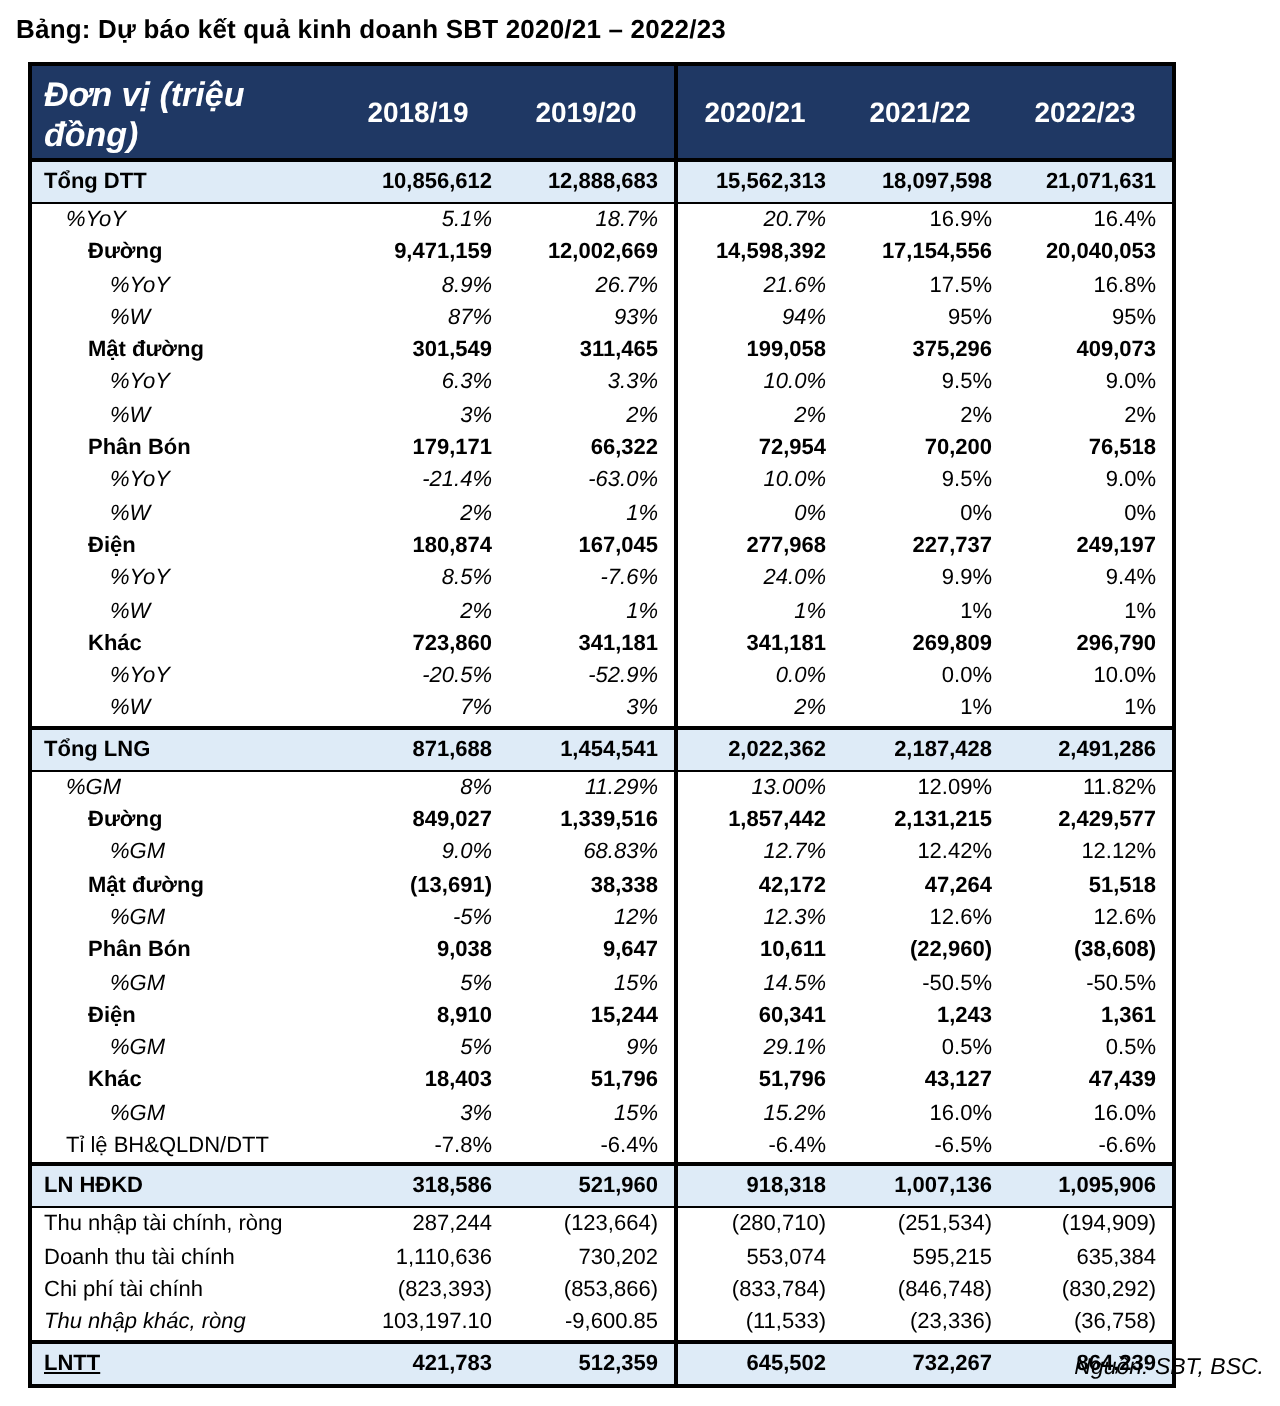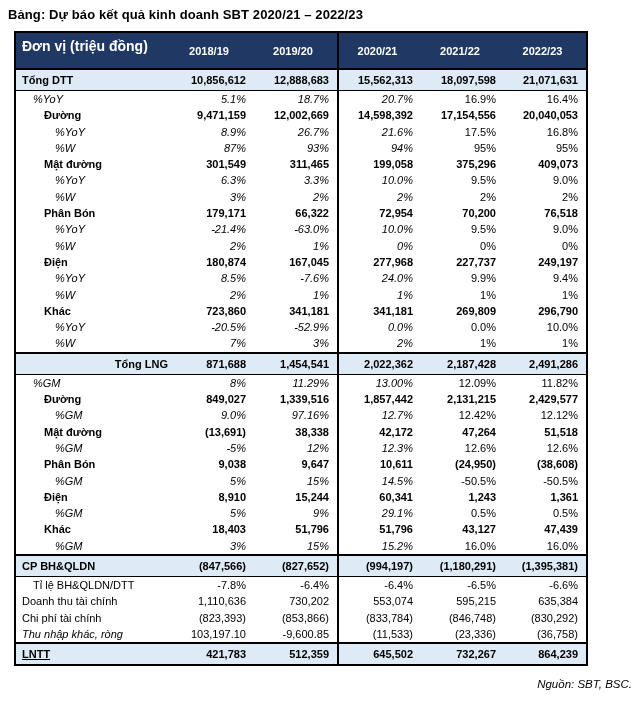--- a/index.html
+++ b/index.html
@@ -27,28 +27,29 @@
     margin: 9px 0 0 14px;
     border: 2px solid #000;
     font-size: 11px;
   }
   thead th {
     background: #1F3864;
     color: #ffffff;
     font-weight: 700;
     height: 29px;
     vertical-align: middle;
-    font-size: 11px;
+    font-size: 14px;
   }
   th.label-col {
     text-align: left;
     padding-left: 6px;
     vertical-align: top;
     padding-top: 5px;
-    font-size: 14px;
+    font-size: 17px;
+    font-style: italic;
   }
   th.year-col { text-align: center; padding-right: 6px; }
   tbody td {
     height: 14.3px;
     line-height: 14.3px;
     vertical-align: middle;
     white-space: nowrap;
     overflow: hidden;
   }
   td.label-cell { text-align: left; }
@@ -235,21 +236,21 @@
         </tr>
         <tr class="row-pct">
           <td class="label-cell" style="padding-left: 39px;">%W</td>
           <td class="val col0">7%</td>
           <td class="val col1">3%</td>
           <td class="val col2 div-left">2%</td>
           <td class="val col3">1%</td>
           <td class="val col4">1%</td>
         </tr>
         <tr class="row-section">
-          <td class="label-cell" style="padding-left: 6px; text-align: right;">Tổng LNG</td>
+          <td class="label-cell" style="padding-left: 6px;">Tổng LNG</td>
           <td class="val col0">871,688</td>
           <td class="val col1">1,454,541</td>
           <td class="val col2 div-left">2,022,362</td>
           <td class="val col3">2,187,428</td>
           <td class="val col4">2,491,286</td>
         </tr>
         <tr class="row-pct">
           <td class="label-cell" style="padding-left: 17px;">%GM</td>
           <td class="val col0">8%</td>
           <td class="val col1">11.29%</td>
@@ -261,21 +262,21 @@
           <td class="label-cell" style="padding-left: 28px;">Đường</td>
           <td class="val col0">849,027</td>
           <td class="val col1">1,339,516</td>
           <td class="val col2 div-left">1,857,442</td>
           <td class="val col3">2,131,215</td>
           <td class="val col4">2,429,577</td>
         </tr>
         <tr class="row-pct">
           <td class="label-cell" style="padding-left: 39px;">%GM</td>
           <td class="val col0">9.0%</td>
-          <td class="val col1">97.16%</td>
+          <td class="val col1">68.83%</td>
           <td class="val col2 div-left">12.7%</td>
           <td class="val col3">12.42%</td>
           <td class="val col4">12.12%</td>
         </tr>
         <tr class="row-sub">
           <td class="label-cell" style="padding-left: 28px;">Mật đường</td>
           <td class="val col0">(13,691)</td>
           <td class="val col1">38,338</td>
           <td class="val col2 div-left">42,172</td>
           <td class="val col3">47,264</td>
@@ -287,21 +288,21 @@
           <td class="val col1">12%</td>
           <td class="val col2 div-left">12.3%</td>
           <td class="val col3">12.6%</td>
           <td class="val col4">12.6%</td>
         </tr>
         <tr class="row-sub">
           <td class="label-cell" style="padding-left: 28px;">Phân Bón</td>
           <td class="val col0">9,038</td>
           <td class="val col1">9,647</td>
           <td class="val col2 div-left">10,611</td>
-          <td class="val col3">(24,950)</td>
+          <td class="val col3">(22,960)</td>
           <td class="val col4">(38,608)</td>
         </tr>
         <tr class="row-pct">
           <td class="label-cell" style="padding-left: 39px;">%GM</td>
           <td class="val col0">5%</td>
           <td class="val col1">15%</td>
           <td class="val col2 div-left">14.5%</td>
           <td class="val col3">-50.5%</td>
           <td class="val col4">-50.5%</td>
         </tr>
@@ -329,37 +330,45 @@
           <td class="val col3">43,127</td>
           <td class="val col4">47,439</td>
         </tr>
         <tr class="row-pct">
           <td class="label-cell" style="padding-left: 39px;">%GM</td>
           <td class="val col0">3%</td>
           <td class="val col1">15%</td>
           <td class="val col2 div-left">15.2%</td>
           <td class="val col3">16.0%</td>
           <td class="val col4">16.0%</td>
-        </tr>
-        <tr class="row-section">
-          <td class="label-cell" style="padding-left: 6px;">CP BH&amp;QLDN</td>
-          <td class="val col0">(847,566)</td>
-          <td class="val col1">(827,652)</td>
-          <td class="val col2 div-left">(994,197)</td>
-          <td class="val col3">(1,180,291)</td>
-          <td class="val col4">(1,395,381)</td>
         </tr>
         <tr class="row-plain">
           <td class="label-cell" style="padding-left: 17px;">Tỉ lệ BH&amp;QLDN/DTT</td>
           <td class="val col0">-7.8%</td>
           <td class="val col1">-6.4%</td>
           <td class="val col2 div-left">-6.4%</td>
           <td class="val col3">-6.5%</td>
           <td class="val col4">-6.6%</td>
         </tr>
+        <tr class="row-section">
+          <td class="label-cell" style="padding-left: 6px;">LN HĐKD</td>
+          <td class="val col0">318,586</td>
+          <td class="val col1">521,960</td>
+          <td class="val col2 div-left">918,318</td>
+          <td class="val col3">1,007,136</td>
+          <td class="val col4">1,095,906</td>
+        </tr>
+        <tr class="row-plain">
+          <td class="label-cell" style="padding-left: 6px;">Thu nhập tài chính, ròng</td>
+          <td class="val col0">287,244</td>
+          <td class="val col1">(123,664)</td>
+          <td class="val col2 div-left">(280,710)</td>
+          <td class="val col3">(251,534)</td>
+          <td class="val col4">(194,909)</td>
+        </tr>
         <tr class="row-plain">
           <td class="label-cell" style="padding-left: 6px;">Doanh thu tài chính</td>
           <td class="val col0">1,110,636</td>
           <td class="val col1">730,202</td>
           <td class="val col2 div-left">553,074</td>
           <td class="val col3">595,215</td>
           <td class="val col4">635,384</td>
         </tr>
         <tr class="row-plain">
           <td class="label-cell" style="padding-left: 6px;">Chi phí tài chính</td>

